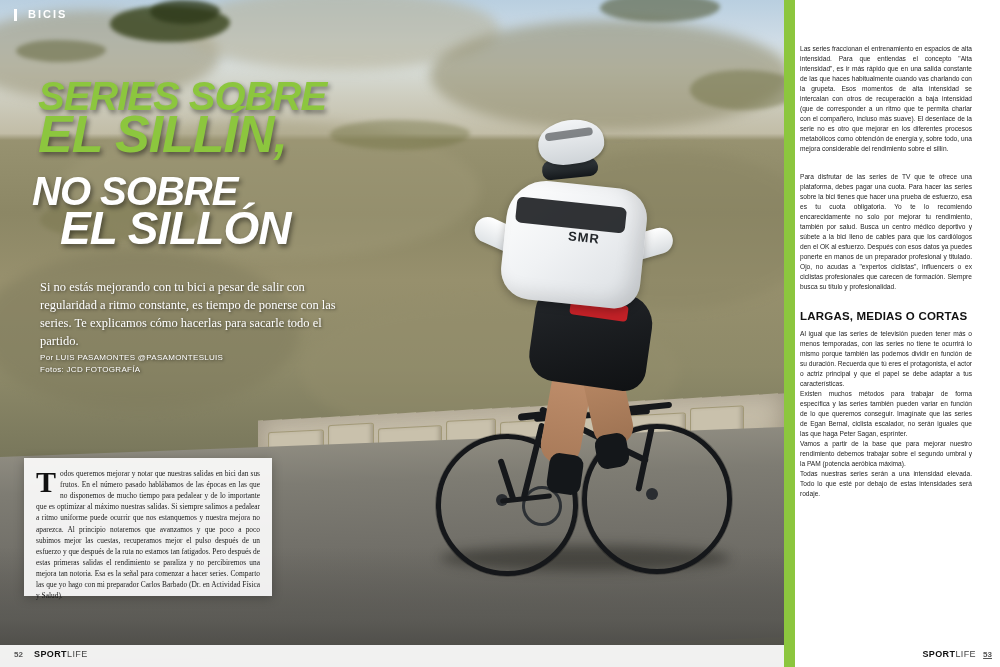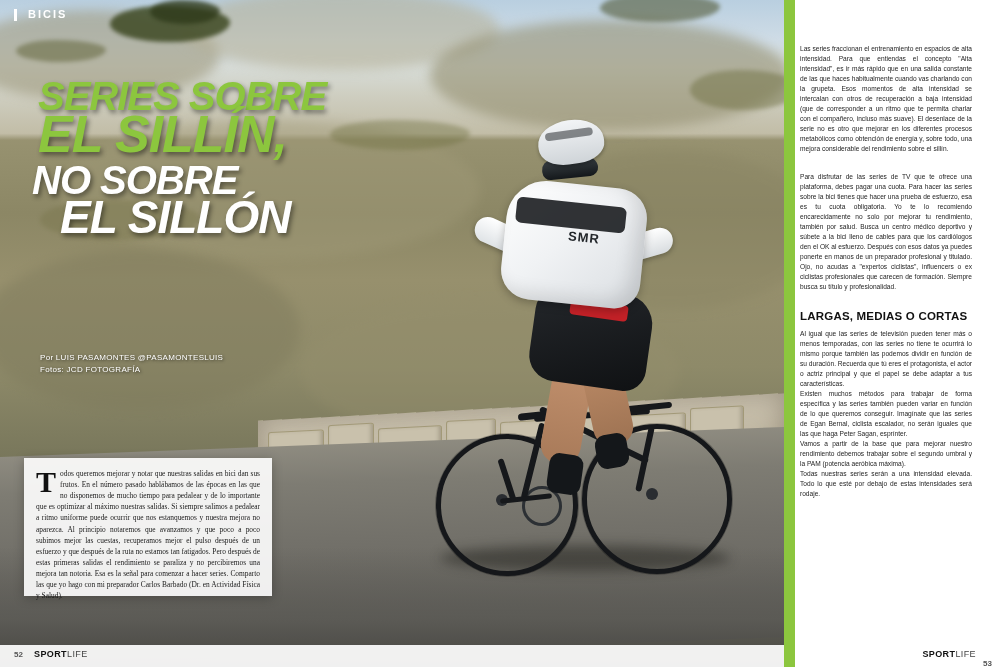--- a/index.html
+++ b/index.html
@@ -81,21 +81,21 @@
   }
   .kicker:before{content:"";position:absolute;left:0;top:1px;width:3px;height:12px;background:#fff;}
   .headline{position:absolute;left:38px;top:78px;width:400px;}
   .h-l1,.h-l2,.h-l3,.h-l4{
     display:block;font-family:"Liberation Sans",sans-serif;font-weight:700;font-style:italic;
     line-height:.92;text-transform:uppercase;letter-spacing:-1px;
     text-shadow:2px 3px 5px rgba(0,0,0,.45);
   }
   .h-l1{color:#8cc63e;font-size:40px;}
   .h-l2{color:#8cc63e;font-size:52px;margin-top:-4px;}
-  .h-l3{color:#ffffff;font-size:40px;margin-top:3px;margin-left:-6px;}
+  .h-l3{color:#ffffff;font-size:40px;margin-top:14px;margin-left:-6px;}
   .h-l4{color:#ffffff;font-size:46px;margin-top:-2px;margin-left:22px;}
   .standfirst{
     position:absolute;left:40px;top:278px;width:300px;color:#fff;
     font:400 12.5px/1.45 "Liberation Serif",serif;text-shadow:1px 1px 3px rgba(0,0,0,.55);
   }
   .byline{
     position:absolute;left:40px;top:352px;width:300px;color:#fff;
     font:400 8px/1.45 "Liberation Sans",sans-serif;letter-spacing:.3px;text-shadow:1px 1px 3px rgba(0,0,0,.6);
   }
 
@@ -128,21 +128,21 @@
   .sec-block{margin-bottom:16px;}
 
   
   .folio-l{position:absolute;left:0;bottom:0;width:911px;height:22px;background:rgba(255,255,255,.92);}
   .folio-l .num{position:absolute;left:14px;top:5px;font:700 8px "Liberation Sans",sans-serif;color:#555;}
   .folio-l .logo{position:absolute;left:34px;top:4px;font:700 9px "Liberation Sans",sans-serif;color:#111;letter-spacing:.4px;}
   .folio-l .logo span{font-weight:400;color:#444;}
   .folio-r{position:absolute;left:0;bottom:0;width:205px;height:22px;}
   .folio-r .logo{position:absolute;right:24px;top:4px;font:700 9px "Liberation Sans",sans-serif;color:#111;letter-spacing:.4px;}
   .folio-r .logo span{font-weight:400;color:#444;}
-  .folio-r .num{position:absolute;right:8px;top:14px;font:700 8px "Liberation Sans",sans-serif;color:#555;text-decoration:underline;}
+  .folio-r .num{position:absolute;right:8px;top:5px;font:700 8px "Liberation Sans",sans-serif;color:#555;text-decoration:underline;}
 </style>
 </head>
 <body>
 
 <div class="page">
 
   <div class="photo">
 
     <div class="t-blob" style="left:-40px;top:10px;width:260px;height:90px;background:#9a9476;"></div>
     <div class="t-blob" style="left:180px;top:-10px;width:320px;height:80px;background:#b5af93;"></div>
@@ -225,20 +225,21 @@
 
     <div class="kicker">BICIS</div>
 
     <div class="headline">
       <span class="h-l1">SERIES SOBRE</span>
       <span class="h-l2">EL SILLÍN,</span>
       <span class="h-l3">NO SOBRE</span>
       <span class="h-l4">EL SILLÓN</span>
     </div>
 
+    <div class="standfirst">Si no estás mejorando con tu bici a pesar de salir con regularidad a ritmo constante, es tiempo de ponerse con las series. Te explicamos cómo hacerlas para sacarle todo el partido.</div>
 
     <div class="byline">
       <div>Por LUIS PASAMONTES @PASAMONTESLUIS</div>
       <div>Fotos: JCD FOTOGRAFÍA</div>
     </div>
 
     <div class="introbox">
       <p><span class="dropcap">T</span><span>odos queremos mejorar y notar que nuestras salidas en bici dan sus frutos. En el número pasado hablábamos de las épocas en las que no disponemos de mucho tiempo para pedalear y de lo importante que es optimizar al máximo nuestras salidas. Si siempre salimos a pedalear a ritmo uniforme puede ocurrir que nos estanquemos y nuestra mejora no aparezca. Al principio notaremos que avanzamos y que poco a poco subimos mejor las cuestas, recuperamos mejor el pulso después de un esfuerzo y que después de la ruta no estamos tan fatigados. Pero después de estas primeras salidas el rendimiento se paraliza y no percibiremos una mejora tan notoria. Esa es la señal para comenzar a hacer series. Comparto las que yo hago con mi preparador Carlos Barbado (Dr. en Actividad Física y Salud).</span></p>
     </div>
 

